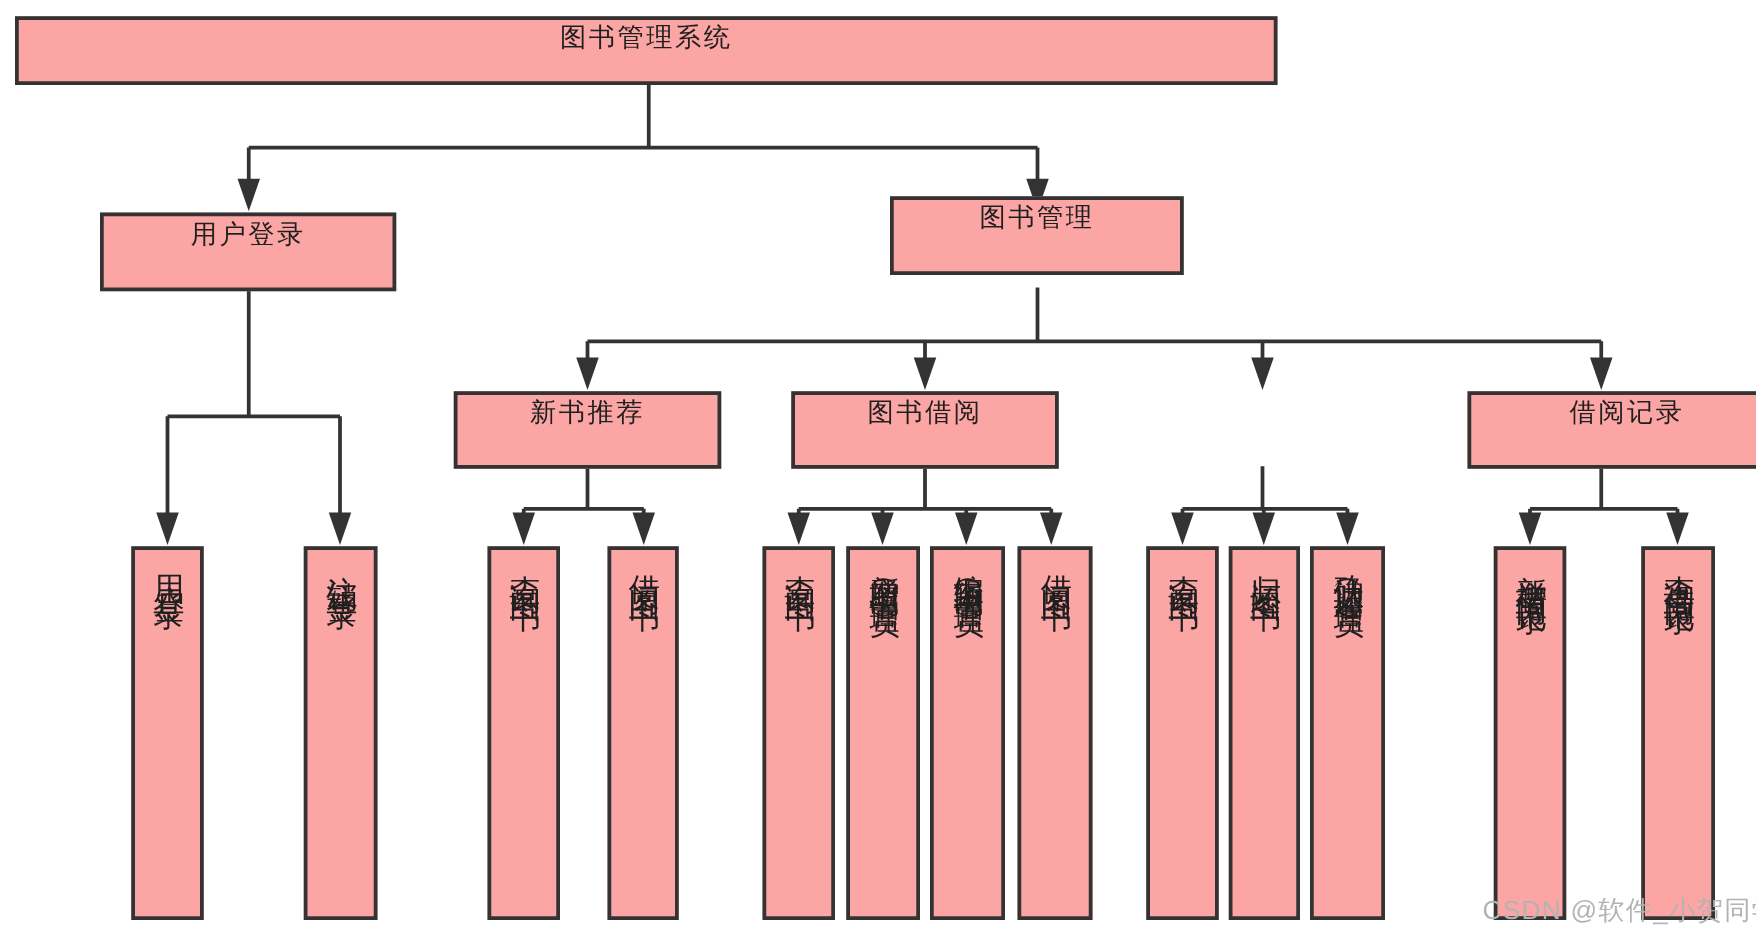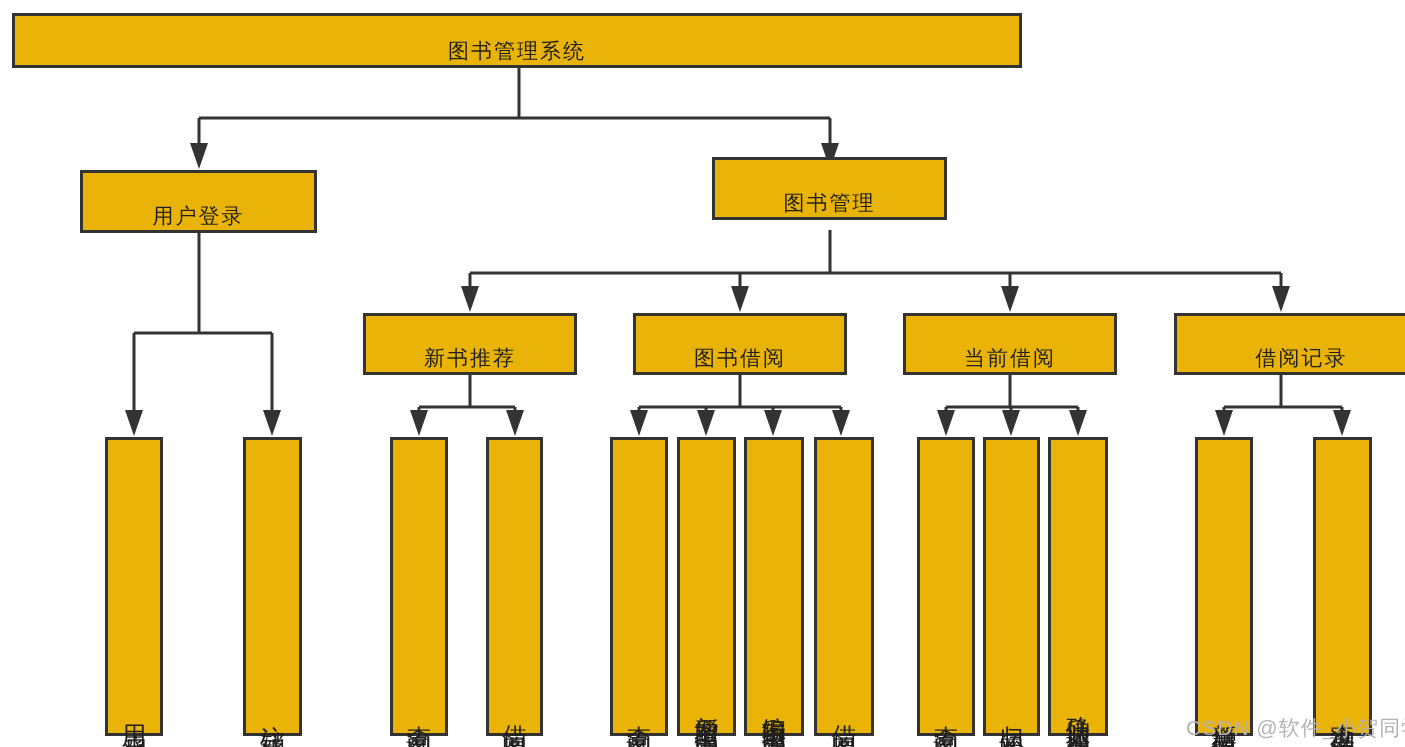--- a/index.html
+++ b/index.html
@@ -23,24 +23,24 @@
   svg.connectors path {
     stroke: var(--line, #333333);
     stroke-width: 3;
     fill: none;
   }
   svg.connectors polygon {
     fill: var(--line, #333333);
   }
   .box {
     position: absolute;
-    background: #eab308;
+    background: #fca5a5;
     border: 3px solid var(--line, #333333);
     display: flex;
-    align-items: flex-end;
+    align-items: flex-start;
     justify-content: center;
   }
   .hbox {
     font-size: 21px;
     letter-spacing: 2px;
     white-space: nowrap;
   }
   .vbox { top: 437px; height: 299px; }
   .vbox span {
     writing-mode: vertical-rl;
@@ -119,23 +119,20 @@
   <div class="box hbox" style="left:712px;top:157px;width:235px;height:63px">
     <span>图书管理</span>
   </div>
 
   <div class="box hbox" style="left:363px;top:313px;width:214px;height:62px">
     <span>新书推荐</span>
   </div>
   <div class="box hbox" style="left:633px;top:313px;width:214px;height:62px">
     <span>图书借阅</span>
   </div>
-  <div class="box hbox" style="left:903px;top:313px;width:214px;height:62px">
-    <span>当前借阅</span>
-  </div>
   <div class="box hbox" style="left:1174px;top:313px;width:255px;height:62px">
     <span>借阅记录</span>
   </div>
 
   <div class="box vbox" style="left:105px;width:58px">
     <span class="t-short">用户登录</span>
   </div>
   <div class="box vbox" style="left:243px;width:59px">
     <span class="t-short">注销登录</span>
   </div>

